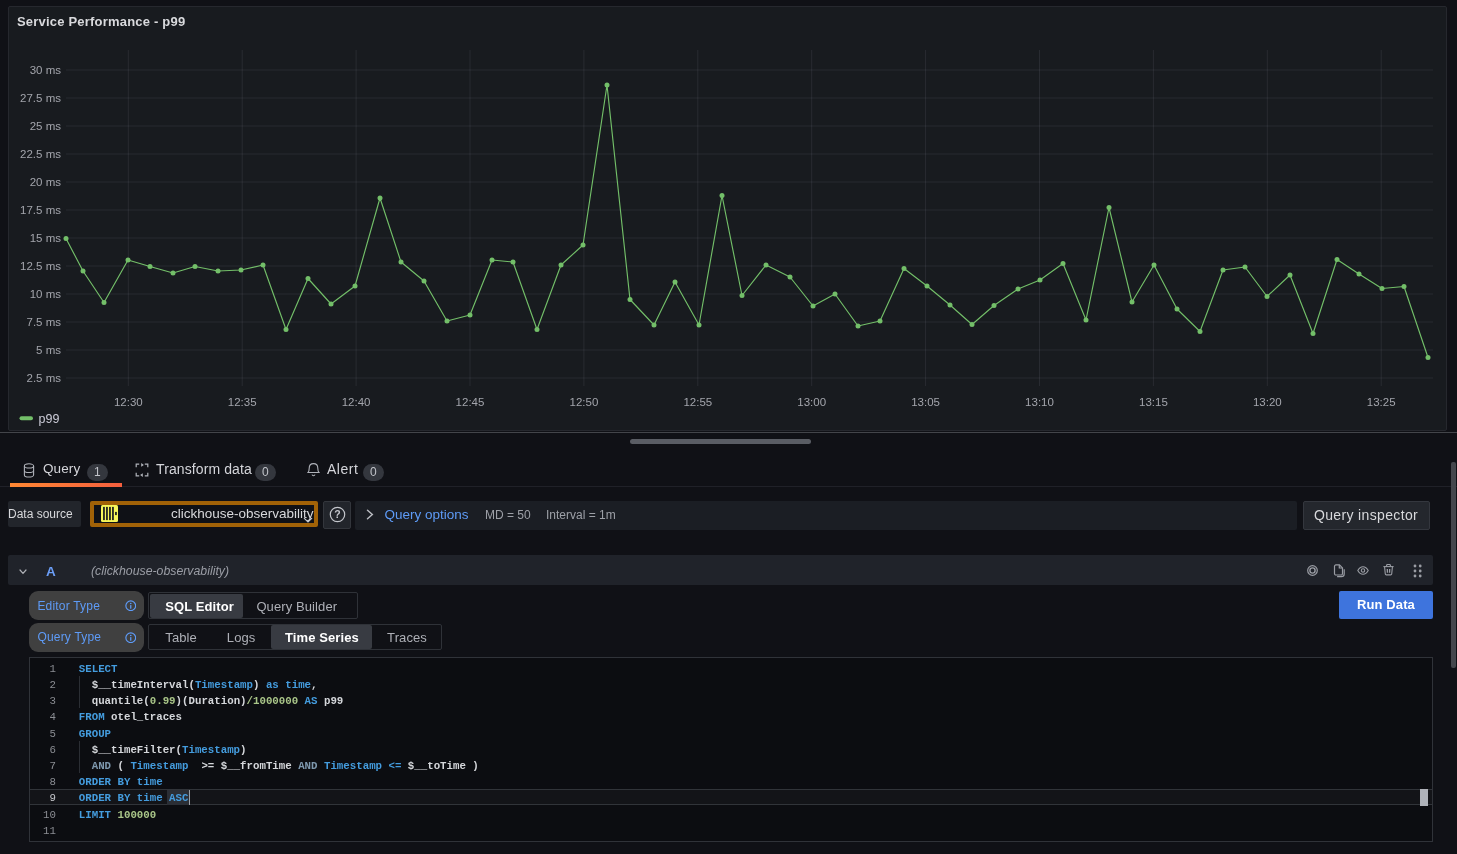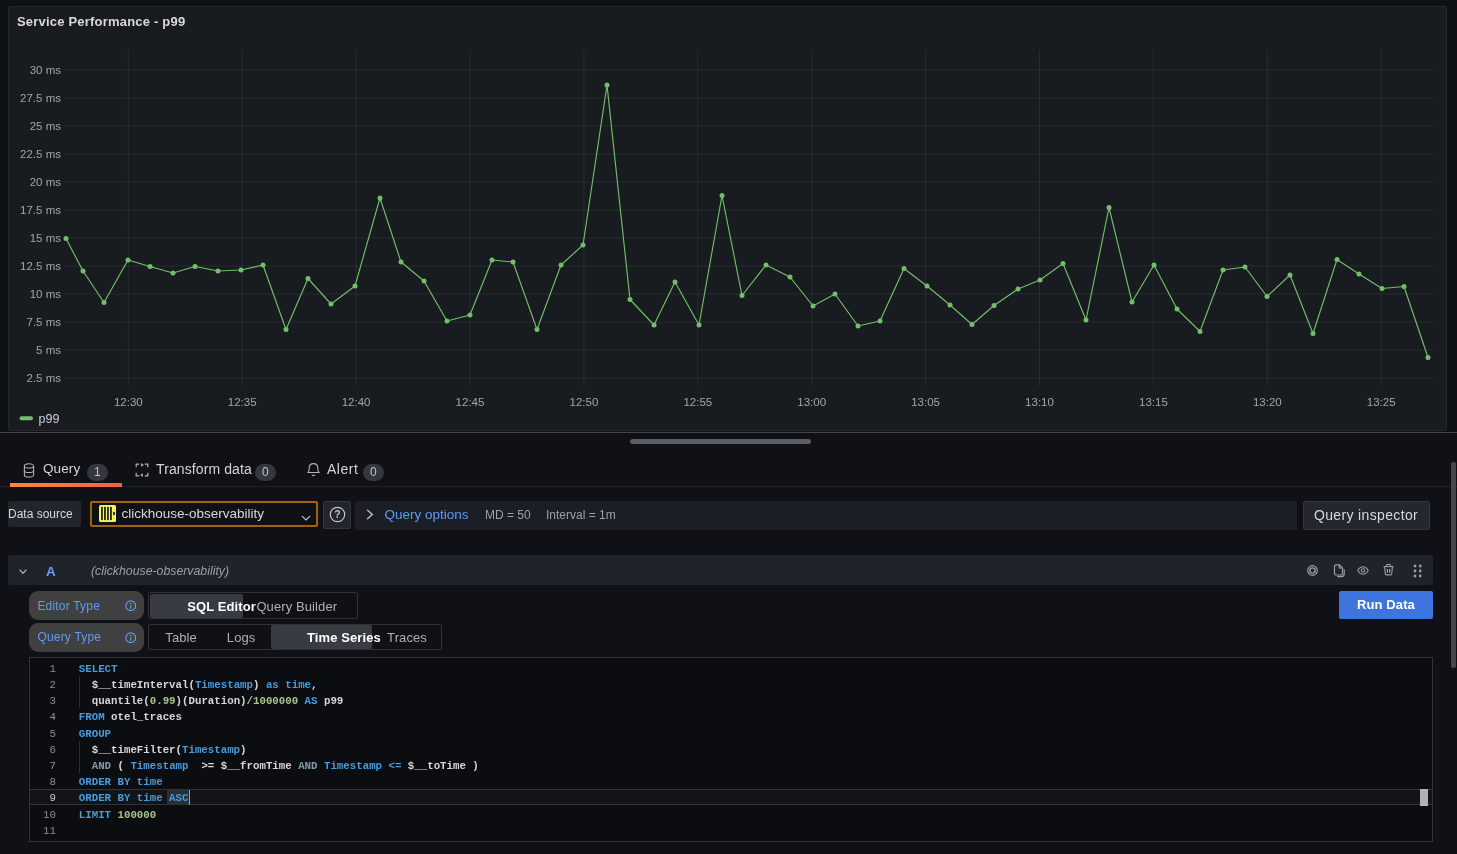--- a/index.html
+++ b/index.html
@@ -21,43 +21,43 @@
   .badge { position:absolute; background:#34373e; color:#c2c4ca; border-radius:9px;
     font-size:12px; height:17.5px; padding:0 7px; line-height:17.5px;
     text-align:center; font-weight:500; }
   .underline { position:absolute; left:10px; top:483px; width:112px; height:4px;
     background:linear-gradient(90deg,#ff8833,#f55f3e); }
   .dsrow-chip { position:absolute; left:8px; top:500.5px; width:73px; height:26.5px;
     background:#22252b; border-radius:2px; display:flex; align-items:center;
     padding-left:0; font-size:12px; color:#d8d9dc; font-weight:500;
     white-space:nowrap; letter-spacing:0; }
   .dspicker { position:absolute; left:89.5px; top:500.5px; width:228px; height:26.5px;
-    background:#0f1116; border:2px solid #a16207; border-radius:2px;
-    display:flex; align-items:center; }
+    background:#0f1116; border:4px solid #a16207; border-radius:2px;
+    display:flex; align-items:center;justify-content:space-between; }
   .helpbtn { position:absolute; left:323px; top:500.5px; width:28px; height:28.5px;
     background:#22252b; border:1px solid #33363c; border-radius:2px;
     display:flex; align-items:center; justify-content:center; }
   .optbar { position:absolute; left:354.5px; top:500.5px; width:942px; height:29px;
     background:#1b1e24; border-radius:2px; }
   .qinspect { position:absolute; left:1302.5px; top:501px; width:127px; height:28.5px;
     background:#24272d; border:1px solid #34373e; border-radius:2px;
     display:flex; align-items:center; justify-content:center;
     font-size:14px; color:#d8d9dc; font-weight:500; letter-spacing:0.35px; }
   .qheader { position:absolute; left:8px; top:555px; width:1425px; height:30px;
     background:#20232a; border-radius:2px; }
   .rowlabel { position:absolute; left:29.4px; width:114.6px; height:28.5px;
     background:#404040; border-radius:9px; }
   .rltext { position:absolute; left:8px; top:50%; transform:translateY(-50%);
     font-size:12px; color:#5e9bf7; font-weight:500; letter-spacing:0.2px;
     white-space:nowrap; }
   .seggroup { position:absolute; height:26.5px; border:1px solid #2f3238;
     border-radius:2px; }
   .segtext { position:absolute; font-size:13px; color:#aeb0b7;
     letter-spacing:0.1px; }
-  .segtext.sel { color:#ffffff; font-weight:700;margin-left:22px; }
+  .segtext.sel { color:#ffffff; font-weight:700; }
   .selbg { position:absolute; background:#383b42; border-radius:2px; }
   .runquery { position:absolute; left:1339px; top:591px; width:94px; height:27.5px;
     background:#3e74dd; border-radius:2px; display:flex; align-items:center;
     justify-content:center; font-size:13px; font-weight:700; color:#fff;
     letter-spacing:0.1px; }
   .sqlbox { position:absolute; left:29px; top:656.5px; width:1403.5px; height:185.5px;
     background:#0c0d11; border:1px solid #303339; }
   .codeline { position:absolute; height:16.2px;
     font-family:"Liberation Mono", monospace; font-size:10.75px; line-height:16.2px;
     white-space:pre; color:#d5d7db; font-weight:700; }

